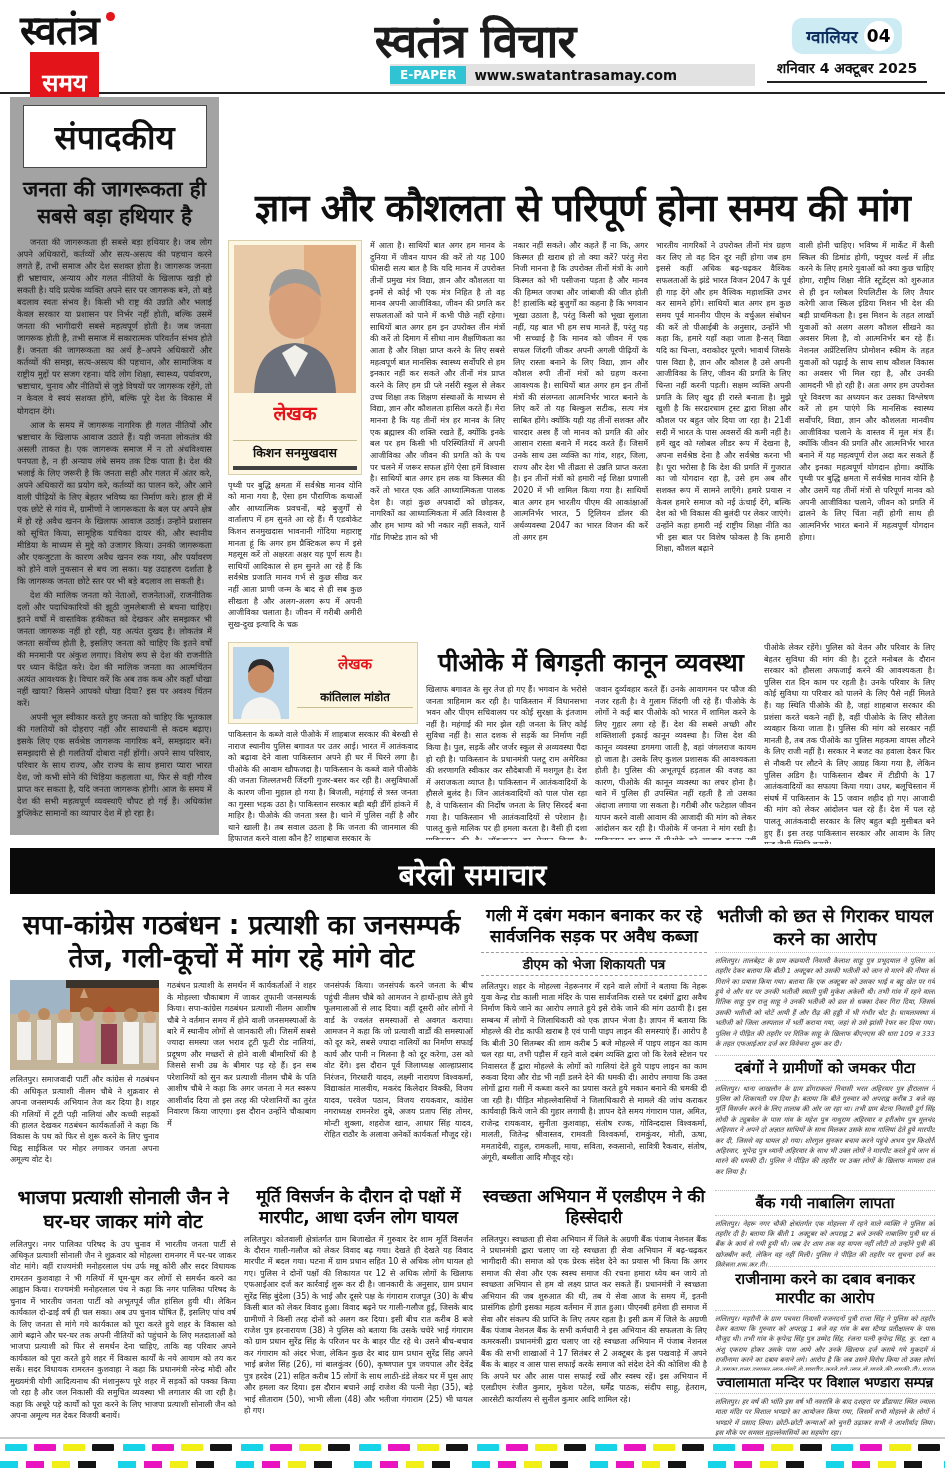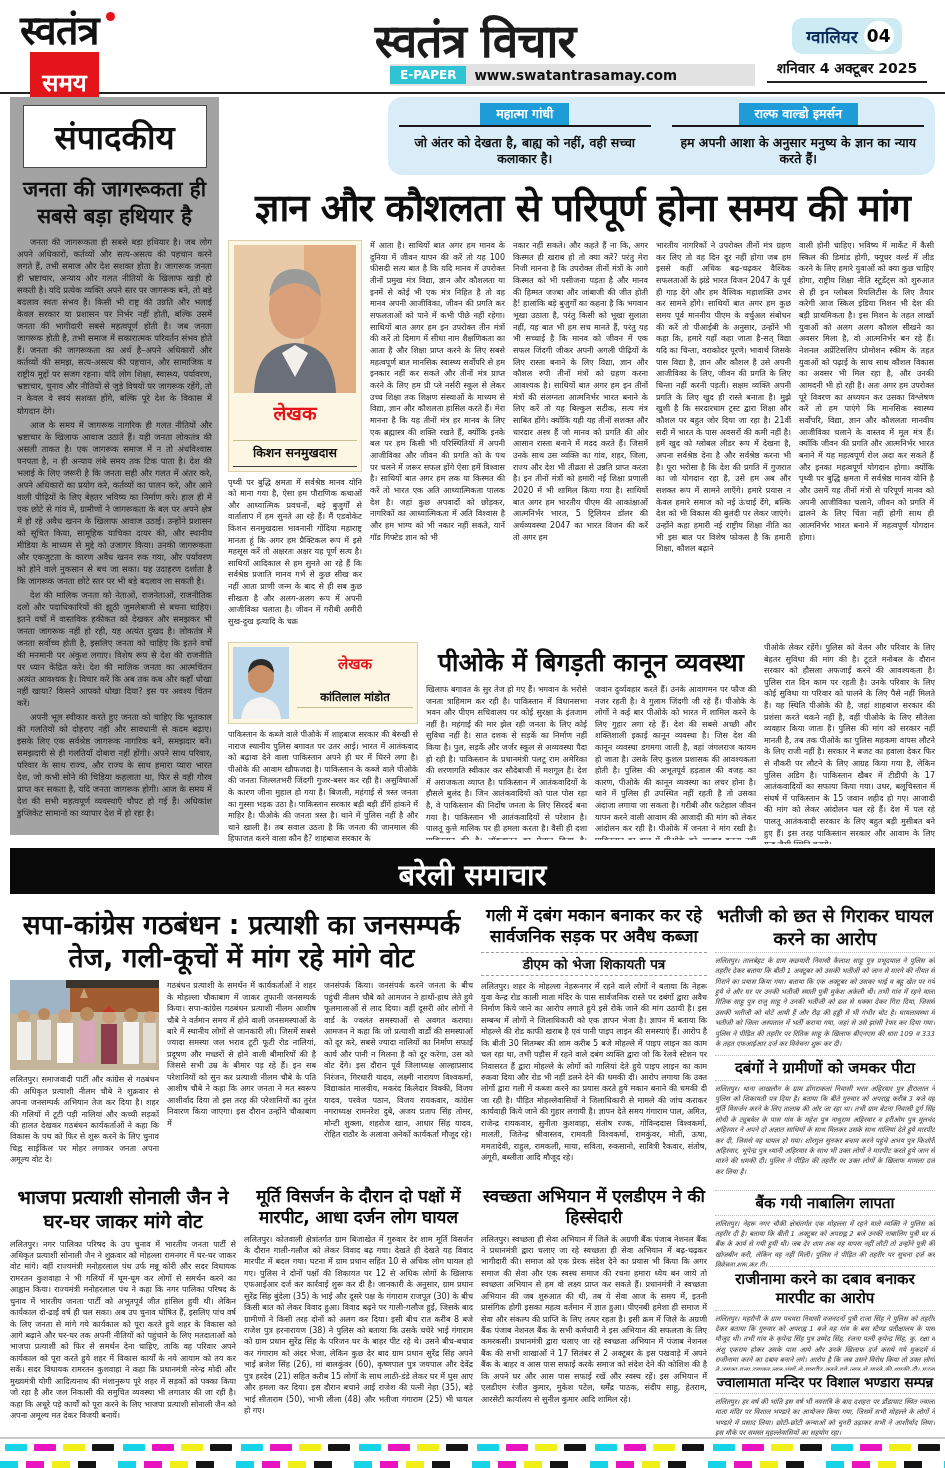--- a/index.html
+++ b/index.html
@@ -41,21 +41,21 @@
   .edit-headline{text-align:center;font-size:20.5px;font-weight:800;line-height:1.3;color:#111;margin-bottom:7px;}
   .edit-body p{margin:0 0 2px 0;font-size:8.4px;line-height:1.43;text-align:justify;text-indent:13px;color:#222;}
   
   .main-headline{position:absolute;left:230px;top:180px;width:705px;height:54px;text-align:center;
                  font-size:38px;font-weight:800;color:#0e0e0e;letter-spacing:-1px;white-space:nowrap;}
   .main-body{position:absolute;left:228px;top:240px;width:707px;height:396px;display:flex;gap:8px;overflow:hidden;}
   .mcol{width:135px;font-size:8px;line-height:1.46;text-align:justify;overflow:hidden;color:#222;}
   .mcol-first{width:134px;}
   .author-card{background:#fdf6e2;border:1px solid #d9d0a9;padding:4px;margin-bottom:5px;text-align:center;}
   .author-label{color:#e3151b;font-size:19px;font-weight:800;margin-top:3px;border-bottom:1px solid #c9bd92;padding-bottom:13px;}
-  .author-name{color:#111;font-size:12.5px;font-weight:800;margin-top:3px;border-bottom:1px solid #404040;padding-bottom:3px;}
+  .author-name{color:#111;font-size:12.5px;font-weight:800;margin-top:3px;border-bottom:4px solid #404040;padding-bottom:3px;}
   
   .pok{position:absolute;left:228px;top:642px;width:707px;height:202px;display:flex;gap:8px;overflow:hidden;}
   .pok-colA{width:190px;overflow:hidden;}
   .author-card-h{background:#fdf6e2;border:1px solid #d9d0a9;padding:4px;display:flex;gap:8px;margin-bottom:5px;}
   .author-card-h .meta{flex:1;text-align:center;}
   .author-card-h .author-label{font-size:15px;border-bottom:none;margin-top:6px;}
   .author-card-h .author-name{font-size:11.5px;border-bottom:1px solid #c9bd92;}
   .pok-mid{width:330px;}
   .pok-headline{text-align:center;font-size:25px;font-weight:800;color:#0d0d0d;height:42px;line-height:42px;white-space:nowrap;}
   .pok-midcols{display:flex;gap:8px;height:156px;overflow:hidden;}
@@ -117,34 +117,20 @@
     </div>
     <div class="edition">
       <span class="edition-badge">
         <span class="edition-city">ग्वालियर</span>
         <span class="edition-num">04</span>
       </span>
       <div class="edition-date">शनिवार 4 अक्टूबर 2025</div>
     </div>
   </div>
 
-  <div class="quotes">
-    <div class="quote-unit">
-      <div class="tab-row">
-        <span class="quote-tab">महात्मा गांधी</span>
-      </div>
-      <div class="quote-text">जो अंतर को देखता है, बाह्य को नहीं, वही सच्चा कलाकार है।</div>
-    </div>
-    <div class="quote-unit">
-      <div class="tab-row">
-        <span class="quote-tab">राल्फ वाल्डो इमर्सन</span>
-      </div>
-      <div class="quote-text">हम अपनी आशा के अनुसार मनुष्य के ज्ञान का न्याय करते हैं।</div>
-    </div>
-  </div>
 
   <div class="editorial">
     <div class="edit-box">संपादकीय</div>
     <div class="edit-headline">जनता की जागरूकता ही सबसे बड़ा हथियार है</div>
     <div class="edit-body">
       <p>जनता की जागरूकता ही सबसे बड़ा हथियार है। जब लोग अपने अधिकारों, कर्तव्यों और सत्य-असत्य की पहचान करने लगते हैं, तभी समाज और देश सशक्त होता है। जागरूक जनता ही भ्रष्टाचार, अन्याय और गलत नीतियों के खिलाफ खड़ी हो सकती है। यदि प्रत्येक व्यक्ति अपने स्तर पर जागरूक बने, तो बड़े बदलाव स्वतः संभव हैं। किसी भी राष्ट्र की उन्नति और भलाई केवल सरकार या प्रशासन पर निर्भर नहीं होती, बल्कि उसमें जनता की भागीदारी सबसे महत्वपूर्ण होती है। जब जनता जागरूक होती है, तभी समाज में सकारात्मक परिवर्तन संभव होते हैं। जनता की जागरूकता का अर्थ है–अपने अधिकारों और कर्तव्यों की समझ, सत्य-असत्य की पहचान, और सामाजिक व राष्ट्रीय मुद्दों पर सजग रहना। यदि लोग शिक्षा, स्वास्थ्य, पर्यावरण, भ्रष्टाचार, चुनाव और नीतियों से जुड़े विषयों पर जागरूक रहेंगे, तो न केवल वे स्वयं सशक्त होंगे, बल्कि पूरे देश के विकास में योगदान देंगे।</p>
       <p>आज के समय में जागरूक नागरिक ही गलत नीतियों और भ्रष्टाचार के खिलाफ आवाज उठाते हैं। यही जनता लोकतंत्र की असली ताकत है। एक जागरूक समाज में न तो अंधविश्वास पनपता है, न ही अन्याय लंबे समय तक टिक पाता है। देश की भलाई के लिए जरूरी है कि जनता सही और गलत में अंतर करे, अपने अधिकारों का प्रयोग करे, कर्तव्यों का पालन करे, और आने वाली पीढ़ियों के लिए बेहतर भविष्य का निर्माण करे। हाल ही में एक छोटे से गांव में, ग्रामीणों ने जागरूकता के बल पर अपने क्षेत्र में हो रहे अवैध खनन के खिलाफ आवाज उठाई। उन्होंने प्रशासन को सूचित किया, सामूहिक याचिका दायर की, और स्थानीय मीडिया के माध्यम से मुद्दे को उजागर किया। उनकी जागरूकता और एकजुटता के कारण अवैध खनन रुक गया, और पर्यावरण को होने वाले नुकसान से बच जा सका। यह उदाहरण दर्शाता है कि जागरूक जनता छोटे स्तर पर भी बड़े बदलाव ला सकती है।</p>
       <p>देश की मालिक जनता को नेताओं, राजनेताओं, राजनीतिक दलों और पदाधिकारियों की झूठी जुमलेबाजी से बचना चाहिए। इतने वर्षों में वास्तविक हकीकत को देखकर और समझकर भी जनता जागरूक नहीं हो रही, यह अत्यंत दुखद है। लोकतंत्र में जनता सर्वोच्च होती है, इसलिए जनता को चाहिए कि इतने वर्षों की मनमानी पर अंकुश लगाए। विशेष रूप से देश की राजनीति पर ध्यान केंद्रित करे। देश की मालिक जनता का आत्मचिंतन अत्यंत आवश्यक है। विचार करें कि अब तक कब और कहाँ धोखा नहीं खाया? किसने आपको धोखा दिया? इस पर अवश्य चिंतन करें।</p>
       <p>अपनी भूल स्वीकार करते हुए जनता को चाहिए कि भूतकाल की गलतियों को दोहराए नहीं और सावधानी से कदम बढ़ाए। इसके लिए एक सर्वश्रेष्ठ जागरूक नागरिक बनें, समझदार बनें। समझदारी से ही गलतियाँ दोबारा नहीं होंगी। अपने साथ परिवार, परिवार के साथ राज्य, और राज्य के साथ हमारा प्यारा भारत देश, जो कभी सोने की चिड़िया कहलाता था, फिर से वही गौरव प्राप्त कर सकता है, यदि जनता जागरूक होगी। आज के समय में देश की सभी महत्वपूर्ण व्यवस्थाएँ चौपट हो गई हैं। अधिकांश डुप्लिकेट सामानों का व्यापार देश में हो रहा है।</p>
     </div>

